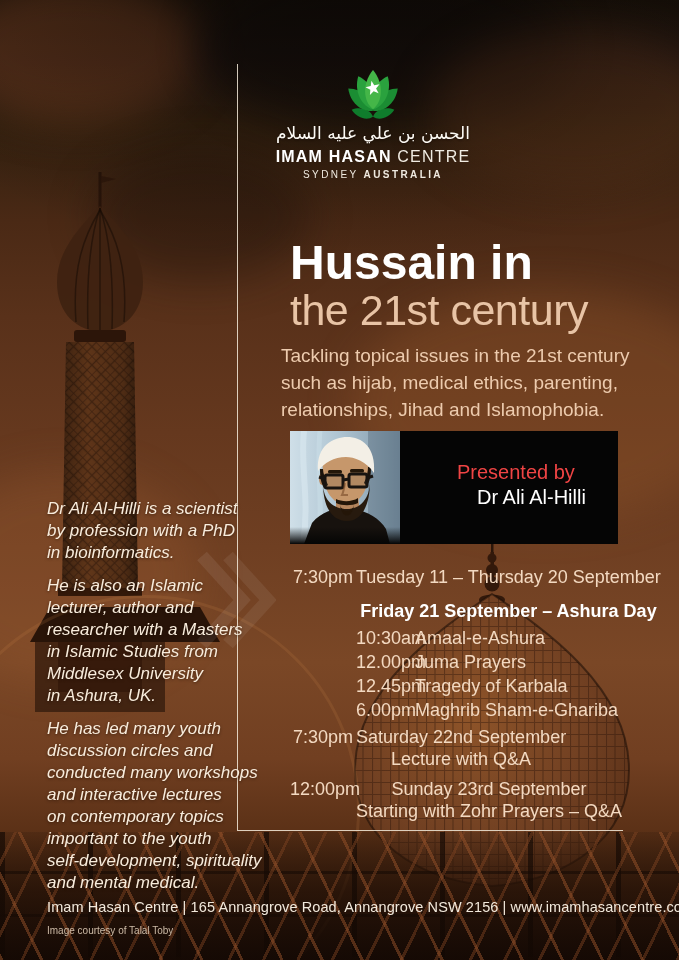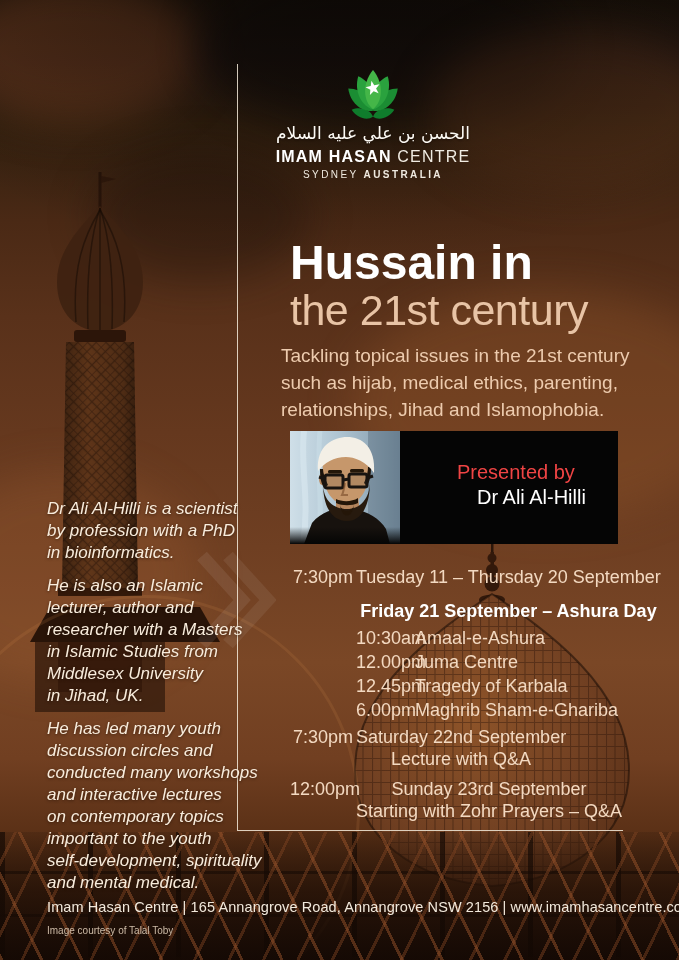--- a/index.html
+++ b/index.html
@@ -273,21 +273,21 @@
       <div class="bio-line">Dr Ali Al-Hilli is a scientist</div>
       <div class="bio-line">by profession with a PhD</div>
       <div class="bio-line">in bioinformatics.</div>
     </div>
     <div class="bio-p">
       <div class="bio-line">He is also an Islamic</div>
       <div class="bio-line">lecturer, author and</div>
       <div class="bio-line">researcher with a Masters</div>
       <div class="bio-line">in Islamic Studies from</div>
       <div class="bio-line">Middlesex University</div>
-      <div class="bio-line">in Jihad, UK.</div>
+      <div class="bio-line">in Ashura, UK.</div>
     </div>
     <div class="bio-p">
       <div class="bio-line">He has led many youth</div>
       <div class="bio-line">discussion circles and</div>
       <div class="bio-line">conducted many workshops</div>
       <div class="bio-line">and interactive lectures</div>
       <div class="bio-line">on contemporary topics</div>
       <div class="bio-line">important to the youth</div>
       <div class="bio-line">self-development, spirituality</div>
       <div class="bio-line">and mental medical.</div>
@@ -300,21 +300,21 @@
       <div class="sbody">Tuesday 11 – Thursday 20 September</div>
     </div>
     <div class="ashura-block">
       <div class="ashura-heading">Friday 21 September – Ashura Day</div>
       <div class="aitem">
         <div class="atime">10:30am</div>
         <div>Amaal-e-Ashura</div>
       </div>
       <div class="aitem">
         <div class="atime">12.00pm</div>
-        <div>Juma Centre</div>
+        <div>Juma Prayers</div>
       </div>
       <div class="aitem">
         <div class="atime">12.45pm</div>
         <div>Tragedy of Karbala</div>
       </div>
       <div class="aitem">
         <div class="atime">6.00pm</div>
         <div>Maghrib Sham-e-Ghariba</div>
       </div>
     </div>

